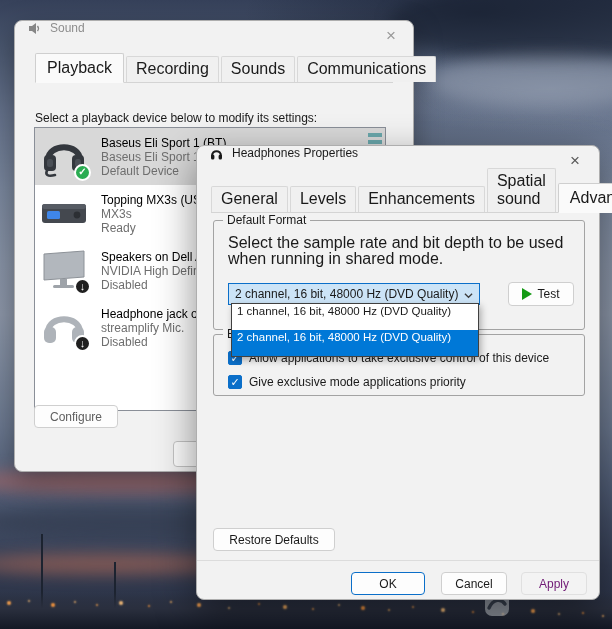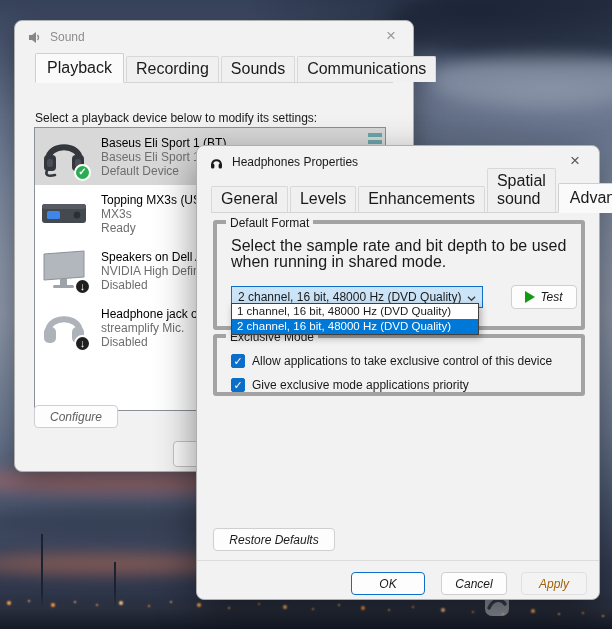--- a/index.html
+++ b/index.html
@@ -30,21 +30,21 @@
       228px 15px 2px 0 #ffc37a, 258px 11px 2px 0 #ff9a3d, 284px 14px 2px 1px #ffb561,
       312px 16px 2px 0 #ffa64d, 338px 12px 2px 0 #ffc37a, 362px 15px 2px 1px #ff9a3d,
       388px 17px 2px 0 #ffb561, 412px 14px 2px 0 #ffa64d, 442px 17px 2px 1px #ffc37a,
       472px 19px 2px 0 #ff9a3d, 502px 21px 2px 0 #ffb561, 532px 18px 2px 1px #ffa64d,
       558px 21px 2px 0 #ffc37a, 582px 20px 2px 0 #ff9a3d, 602px 23px 2px 0 #ffb561; }
 
   
   .win { position:absolute; background:#f2f2f2; border:1px solid #aeaeae; border-radius:8px; }
   .sound-win { left:14px; top:20px; width:400px; height:452px; box-shadow:0 10px 28px rgba(0,0,0,.35); z-index:10; }
   .props-win { left:196px; top:145px; width:404px; height:455px; box-shadow:0 14px 40px rgba(0,0,0,.45); z-index:20; }
-  .titlebar { position:absolute; left:0; top:0; right:0; height:32px; display:flex; align-items:center; padding:0 12px; }
+  .titlebar { position:absolute; left:0; top:0; right:0; height:32px; display:flex; padding:0 12px; }
   .title-text { font-size:12px; margin-left:8px; }
   .inactive .title-text { color:#8d8d8d; }
   .active .title-text { color:#1a1a1a; }
   .close-x { position:absolute; top:6px; font-size:17px; line-height:18px; width:20px; height:20px; text-align:center; color:#5a5a5a; cursor:pointer; }
   .inactive .close-x { color:#9a9a9a; }
 
   .tabstrip { position:absolute; display:flex; align-items:flex-end; border-bottom:1px solid #d4d4d4; }
   .tab { padding:3px 9px 4px; font-size:16px; background:#f0f0f0; border:1px solid #d8d8d8; border-bottom:none; margin-right:2px; color:#1a1a1a; border-radius:2px 2px 0 0; }
   .tab.sel { background:#fafafa; padding:5px 11px 5px; margin-bottom:-1px; border-color:#cfcfcf; border-bottom:1px solid #fafafa; z-index:2; }
 
@@ -55,44 +55,44 @@
   .dev-row.sel { background:#d8d8d8; }
   .dev-icon { position:relative; width:54px; height:46px; flex:0 0 54px; }
   .badge { position:absolute; right:2px; bottom:-1px; width:17px; height:17px; border-radius:50%; border:2px solid #fff; color:#fff; font-size:10px; font-weight:bold; display:flex; align-items:center; justify-content:center; line-height:1; }
   .badge.check { background:#2bac52; }
   .badge.down { background:#1f1f1f; font-size:11px; }
   .dev-text { margin-left:8px; line-height:14px; white-space:nowrap; }
   .dev-name { color:#000; }
   .dev-sub { color:#6e6e6e; }
   .meter { position:absolute; right:3px; top:5px; width:14px; height:46px;
     background:repeating-linear-gradient(180deg, #6aa7ab 0 4px, rgba(0,0,0,0) 4px 6.6px); }
-  .btn { position:absolute; background:#fdfdfd; border:1px solid #cfcfcf; border-radius:4px; font-size:12px; color:#1a1a1a; display:flex; align-items:center; justify-content:center; cursor:pointer;font-style:italic; }
+  .btn { position:absolute; background:#fdfdfd; border:1px solid #cfcfcf; border-radius:4px; font-size:12px; color:#1a1a1a; display:flex; align-items:center; justify-content:center; cursor:pointer; }
   .configure-btn { left:19px; top:384px; width:84px; height:23px; color:#5f5f5f; }
   .partial-btn { left:158px; top:420px; width:62px; height:26px; border-color:#c4c4c4; }
 
   
-  .groupbox { position:absolute; border:4px solid #a3a3a3; border-radius:3px; }
+  .groupbox { position:absolute; border:1px solid #a3a3a3; border-radius:3px; }
   .legend { position:absolute; top:-8px; left:9px; background:#f2f2f2; padding:0 4px; font-size:12px; }
   .gb-default { left:16px; top:74px; width:372px; height:110px; }
   .gb-exclusive { left:16px; top:188px; width:372px; height:62px; }
   .desc { position:absolute; left:14px; top:14px; width:352px; line-height:16px; font-size:16px; }
   .combobox { position:absolute; left:14px; top:62px; width:252px; height:22px; background:#cce4f7; border:1px solid #0b6fc9; display:flex; align-items:center; padding:0 6px; font-size:12px; }
   .combo-chevron { position:absolute; right:6px; top:7px; width:9px; height:9px; }
   .test-btn { left:294px; top:61px; width:66px; height:24px; gap:5px; }
   .play-tri { width:0; height:0; border-left:10px solid #149a14; border-top:6px solid transparent; border-bottom:6px solid transparent; }
   .dropdown { position:absolute; left:34px; top:157px; width:248px; background:#fff; border:1px solid #404040; z-index:40; box-shadow:2px 3px 7px rgba(0,0,0,.3); }
-  .dd-item { height:15px; line-height:15px; padding:0 5px; font-size:11.5px; white-space:nowrap; }
+  .dd-item { height:26px; line-height:15px; padding:0 5px; font-size:11.5px; white-space:nowrap; }
   .dd-item.sel { background:#0078d7; color:#fff; }
   .checkrow { position:absolute; left:14px; display:flex; align-items:center; gap:7px; font-size:12px; }
   .checkbox { width:14px; height:14px; background:#0b6fc9; border:1px solid #0b6fc9; border-radius:2px; color:#fff; font-size:11px; display:flex; align-items:center; justify-content:center; line-height:1; }
   .restore-btn { left:16px; top:382px; width:122px; height:23px; }
   .divider { position:absolute; left:0; top:414px; width:100%; height:1px; background:#dcdcdc; }
   .ok-btn { left:154px; top:426px; width:74px; height:23px; border:1px solid #0b6fc9; }
   .cancel-btn { left:244px; top:426px; width:66px; height:23px; }
-  .apply-btn { left:324px; top:426px; width:66px; height:23px; background:#f3f3f3; border-color:#e0e0e0; color:#a16207; cursor:default; }
+  .apply-btn { left:324px; top:426px; width:66px; height:23px; background:#f3f3f3; border-color:#e0e0e0; color:#701a75; cursor:default; }
 
   
   .watermark { position:absolute; left:484px; top:591px; display:flex; align-items:center; gap:6px; z-index:15; }
   .wm-text { font-size:21px; color:rgba(238,243,248,.55); letter-spacing:.5px; }
 </style>
 </head>
 <body>
 
 <div class="screen">
 

